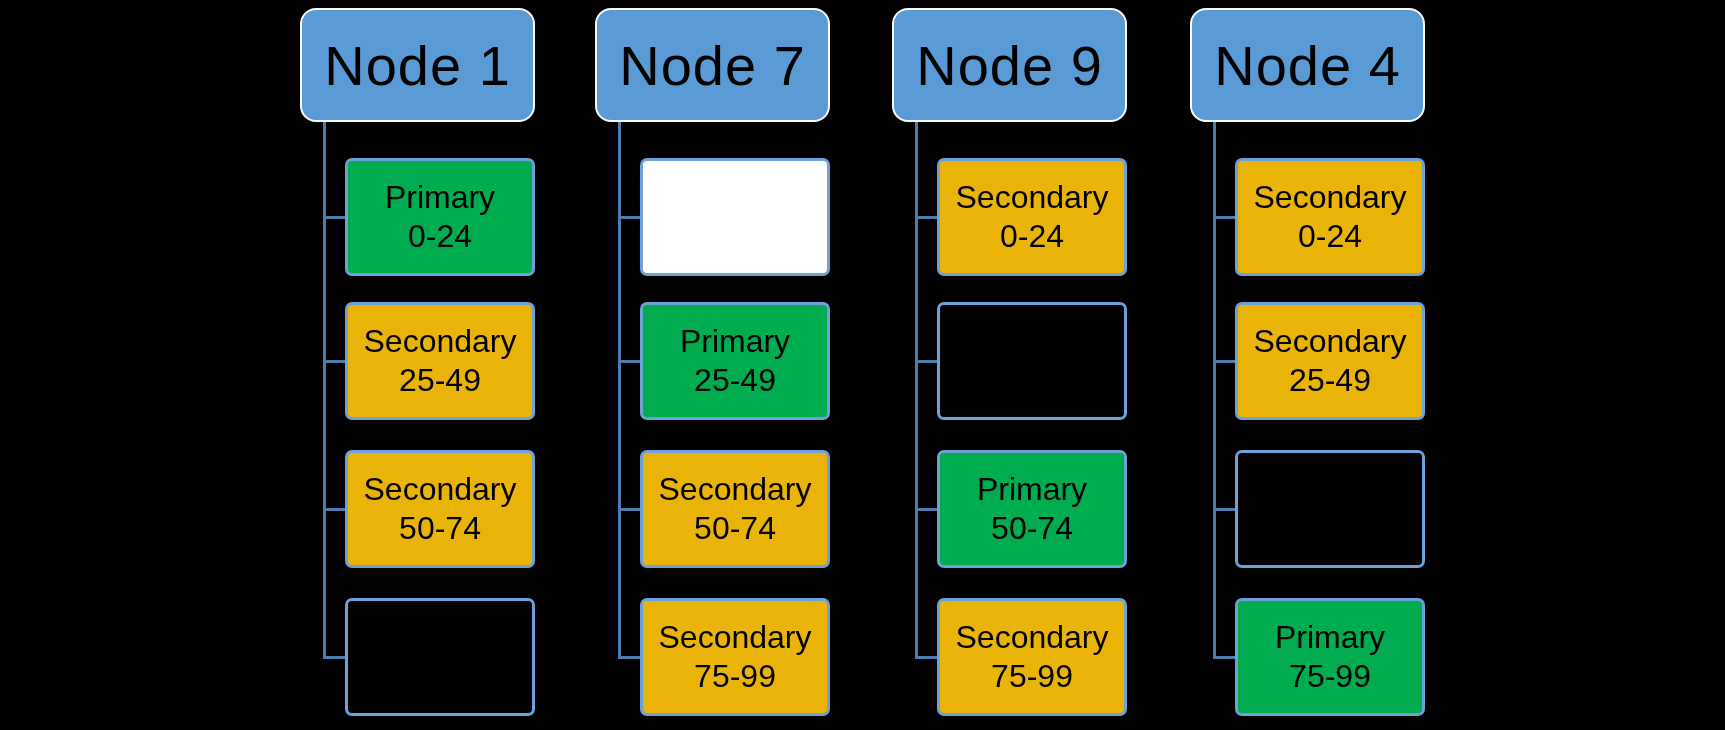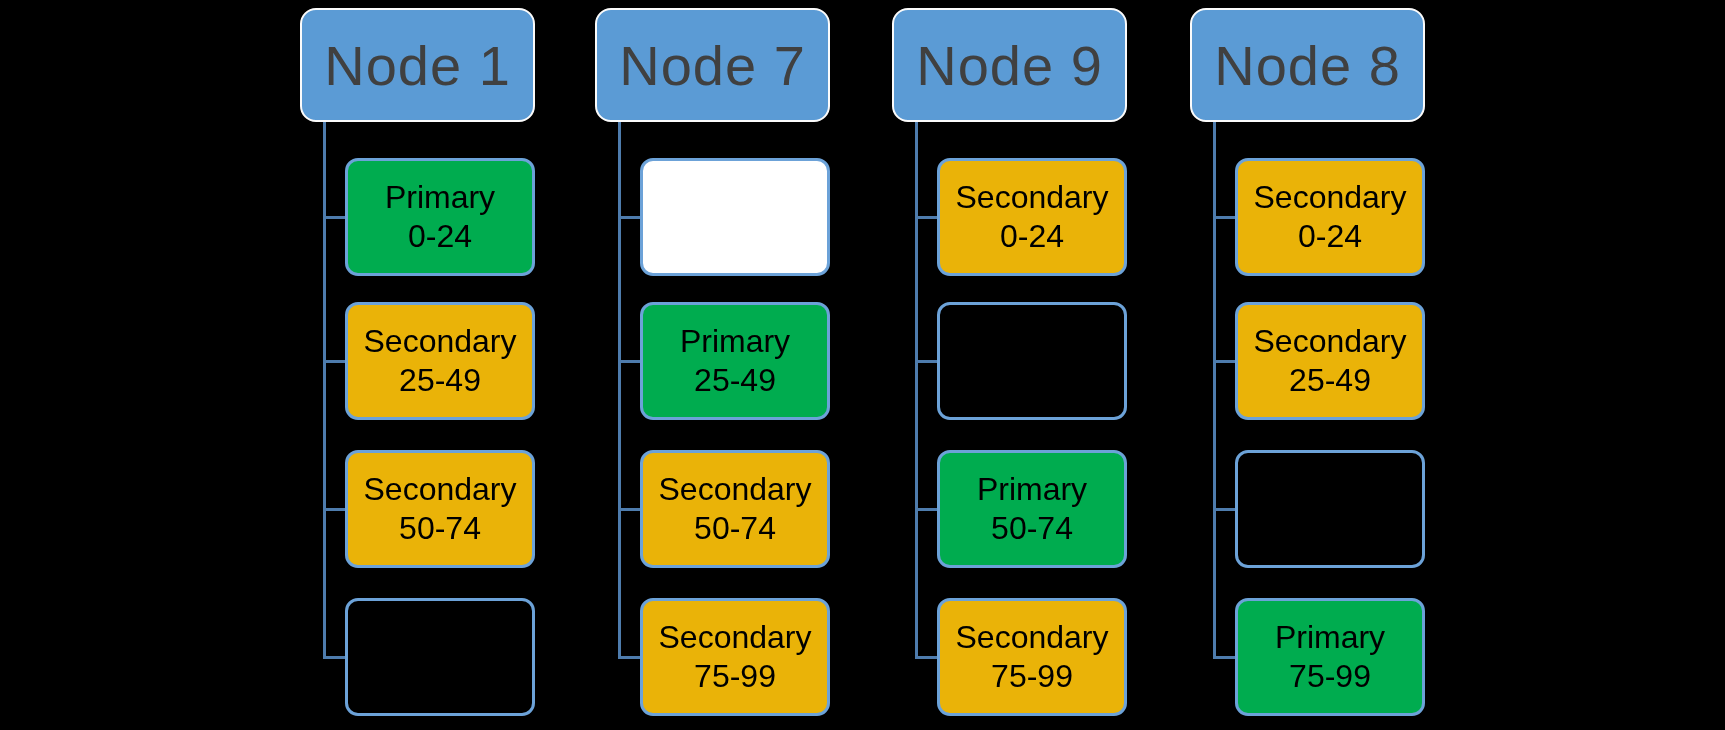--- a/index.html
+++ b/index.html
@@ -7,29 +7,29 @@
     position:relative;width:1725px;height:730px;background:#000;overflow:hidden;
     font-family:"Liberation Sans", sans-serif;
   }
   .column{position:absolute;top:0;width:235px;height:730px;}
   .col-0{left:300px}.col-1{left:595px}.col-2{left:892px}.col-3{left:1190px}
 
   .header{
     position:absolute;top:8px;left:0;width:235px;height:114px;
     background:#5B9BD5;border:2px solid #fbfbfb;border-radius:16px;box-sizing:border-box;
     display:flex;align-items:center;justify-content:center;
-    color:#404040;font-size:56px;letter-spacing:1px;
+    color:#000000;font-size:56px;letter-spacing:1px;
   }
   .vline{position:absolute;left:23px;top:122px;width:3px;height:536px;background:#4E7CAD;}
   .stub{position:absolute;left:23px;width:23px;height:3px;background:#4E7CAD;}
   .stub-0{top:216px}.stub-1{top:360px}.stub-2{top:508px}.stub-3{top:656px}
 
   .child{
     position:absolute;left:45px;width:190px;height:118px;
-    border:3px solid #6CA2D8;border-radius:13px;box-sizing:border-box;
+    border:3px solid #6CA2D8;border-radius:7px;box-sizing:border-box;
     display:flex;flex-direction:column;align-items:center;justify-content:center;
     color:#000;font-size:32px;line-height:1.22;text-align:center;
   }
   .row-0{top:158px}.row-1{top:302px}.row-2{top:450px}.row-3{top:598px}
 
   .child[data-type="primary"]{background:#00AC4F;}
   .child[data-type="secondary"]{background:#eab308;}
   .child[data-type="empty-white"]{background:#FFFFFF;}
   .child[data-type="empty"]{background:transparent;}
 </style>
@@ -107,21 +107,21 @@
       <span>Primary</span>
       <span>50-74</span>
     </div>
     <div class="child row-3" data-type="secondary">
       <span>Secondary</span>
       <span>75-99</span>
     </div>
   </div>
 
   <div class="column col-3">
-    <div class="header">Node 8</div>
+    <div class="header">Node 4</div>
     <div class="vline"></div>
     <div class="stub stub-0"></div>
     <div class="stub stub-1"></div>
     <div class="stub stub-2"></div>
     <div class="stub stub-3"></div>
     <div class="child row-0" data-type="secondary">
       <span>Secondary</span>
       <span>0-24</span>
     </div>
     <div class="child row-1" data-type="secondary">

